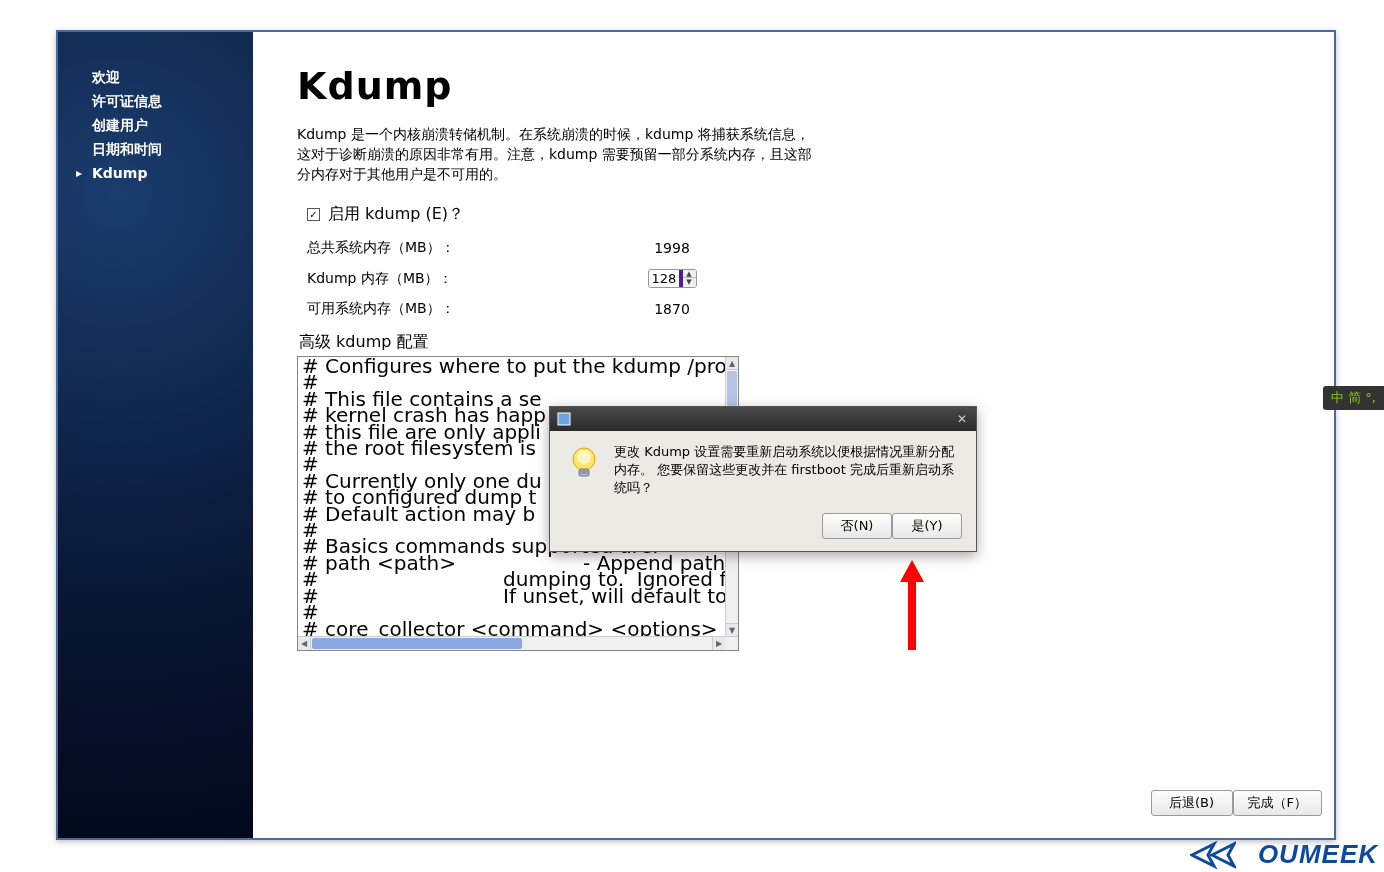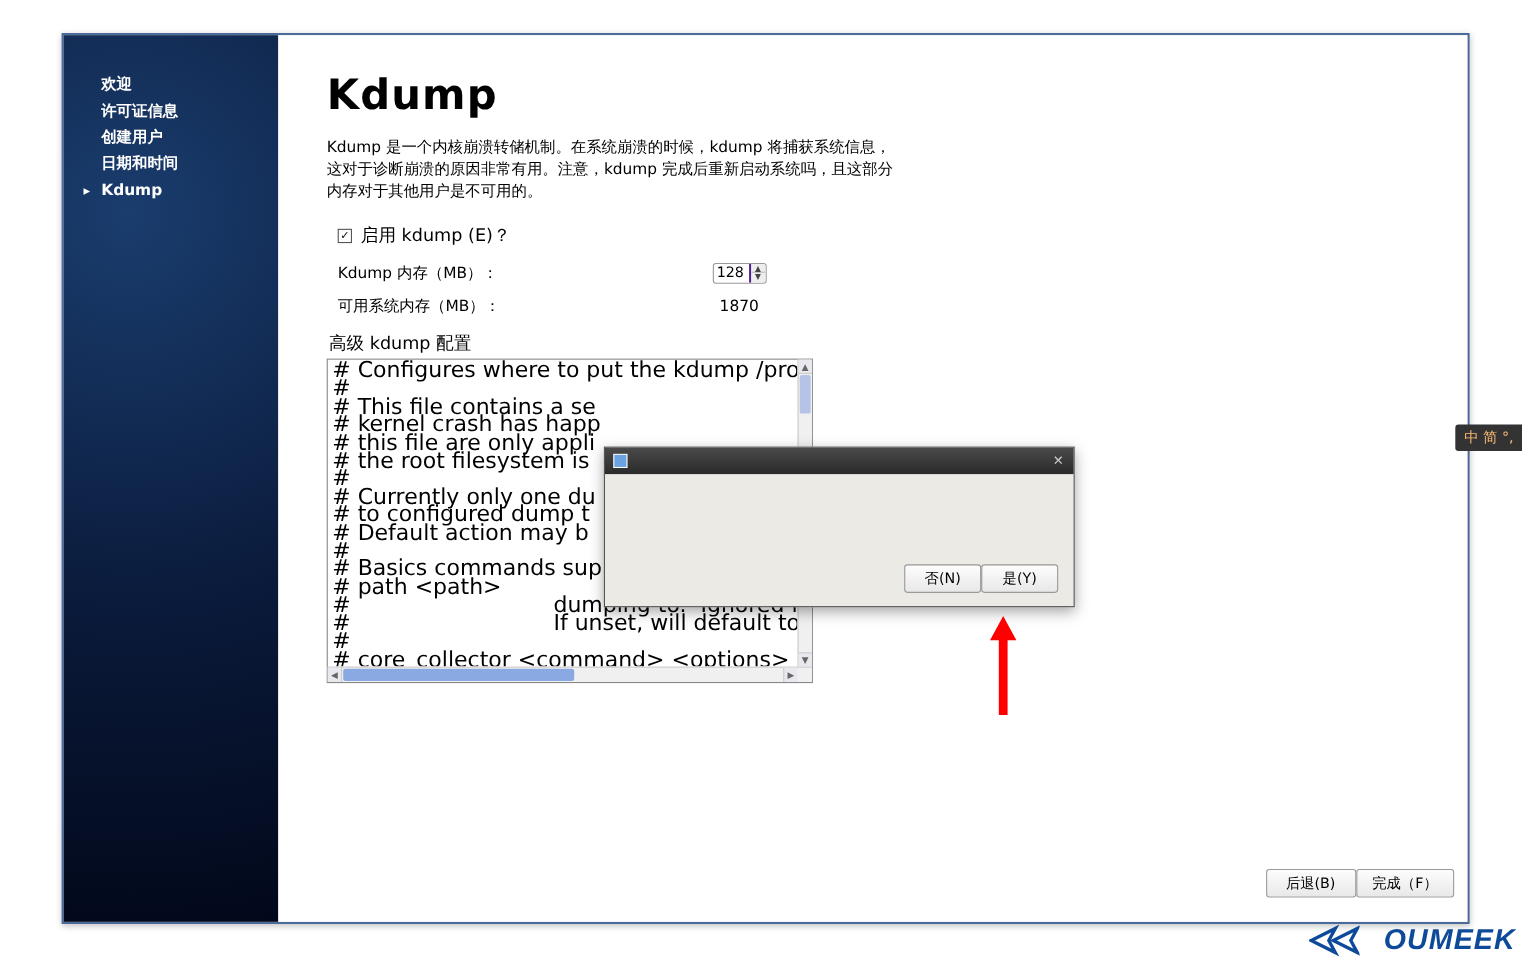--- a/index.html
+++ b/index.html
@@ -4,21 +4,21 @@
 <style>
 * { box-sizing: border-box; margin: 0; padding: 0; }
 body {
   width: 1384px; height: 872px;
   background: #fff;
   font-family: "Microsoft YaHei", "DejaVu Sans", Arial, sans-serif;
   position: relative; overflow: hidden;
 }
 .outer {
   position: absolute; left: 56px; top: 30px; width: 1280px; height: 810px;
-  border: 2px solid #4a6a9a; background: #e5e5e5;
+  border: 2px solid #4a6a9a; background: #737373;
   box-shadow: 0 2px 6px rgba(0,0,0,.25);
 }
 .sidebar {
   position: absolute; left: 0; top: 0; width: 195px; height: 100%;
   background: radial-gradient(circle at 30% 20%, #1a3d6e 0%, #0a1a3a 55%, #02081a 100%);
   color: #fff;
   padding: 34px 0 0 0;
 }
 .sidebar .item {
   font-size: 14px; font-weight: bold; line-height: 22px;
@@ -48,21 +48,21 @@
   display: inline-flex; align-items: center; justify-content: center;
   font-size: 10px; color: #000; margin-right: 8px;
 }
 .label-col { width: 250px; padding-left: 10px; }
 .val-col { width: 250px; text-align: center; }
 .spinner {
   display:inline-flex; border:1px solid #999; border-radius:3px; overflow:hidden; background:#fff;
 }
 .spinner .num {
   width: 34px; text-align:left; padding:1px 3px; font-size:13px;
-  border-right:2px solid #4c1d95;
+  border-right:4px solid #4c1d95;
 }
 .spinner .arrows {
   width: 13px; display:flex; flex-direction:column; background:#eee;
 }
 .spinner .arrows div {
   height:8px; display:flex; align-items:center; justify-content:center; font-size:7px; color:#444;
 }
 .spinner .arrows div:first-child { border-bottom:1px solid #bbb; }
 .adv-label { font-size: 16px; margin: 14px 0 3px 2px; }
 .textarea-wrap {
@@ -137,21 +137,21 @@
 }
 .dialog-btns {
   position:absolute; right:14px; bottom:12px; display:flex; 
 }
 .dialog-btns .btn-std { min-width:70px; }
 .arrow-annot {
   position:absolute; left:900px; top:560px; width:24px; height:90px;
 }
 .ime-badge {
   position:absolute; right:0; top:386px;
-  background:#333; color:#fdba74; font-size:13px;
+  background:#333; color:#84cc16; font-size:13px;
   padding:3px 8px; border-radius:3px 0 0 3px;
 }
 .watermark {
   position:absolute; right:6px; bottom:2px;
   font-family: Arial, sans-serif; font-weight:700; font-style:italic;
   font-size:26px; color:#0e4a9a; letter-spacing:1px;
   display:flex; align-items:flex-end;gap:24px;
 }
 </style>
 </head>
@@ -162,27 +162,31 @@
   <div class="sidebar">
     <div class="item">欢迎</div>
     <div class="item">许可证信息</div>
     <div class="item">创建用户</div>
     <div class="item">日期和时间</div>
     <div class="item active">Kdump</div>
   </div>
 
   <div class="main">
     <h1>Kdump</h1>
-    <div class="desc">Kdump 是一个内核崩溃转储机制。在系统崩溃的时候，kdump 将捕获系统信息，这对于诊断崩溃的原因非常有用。注意，kdump 完成后重新启动系统吗，且这部分内存对于其他用户是不可用的。</div>
+    <div class="desc">Kdump 是一个内核崩溃转储机制。在系统崩溃的时候，kdump 将捕获系统信息，这对于诊断崩溃的原因非常有用。注意，kdump 需要预留一部分系统内存，且这部分内存对于其他用户是不可用的。</div>
 
     <div class="checkbox-wrap">
       <span class="checkbox">✓</span>
       <span>启用 kdump (E)？</span>
     </div>
 
+    <div class="row">
+      <div class="label-col">总共系统内存（MB）：</div>
+      <div class="val-col">1998</div>
+    </div>
 
     <div class="row">
       <div class="label-col">Kdump 内存（MB）：</div>
       <div class="val-col">
         <span class="spinner">
           <span class="num">128</span>
           <span class="arrows">
             <div>▲</div>
             <div>▼</div>
           </span>
@@ -236,20 +240,32 @@
 
 <div class="dialog">
   <div class="titlebar">
     <span class="icon">
       <svg width="14" height="14">
           <rect x="1" y="1" width="12" height="12" fill="#6aa3e0" stroke="#fff"></rect>
         </svg>
     </span>
     <span class="close">✕</span>
   </div>
+  <div class="dialog-body">
+    <span class="bulb">
+      <svg viewBox="0 0 40 40">
+        <circle cx="20" cy="16" r="11" fill="#ffe36b" stroke="#d9a900" stroke-width="1"></circle>
+        <circle cx="20" cy="14" r="7" fill="#fff6c4"></circle>
+        <rect x="15" y="26" width="10" height="7" rx="2" fill="#b8c4cc" stroke="#6a7078"></rect>
+        <line x1="16" y1="28" x2="24" y2="28" stroke="#6a7078"></line>
+        <line x1="16" y1="30" x2="24" y2="30" stroke="#6a7078"></line>
+      </svg>
+    </span>
+    <div class="msg">更改 Kdump 设置需要重新启动系统以便根据情况重新分配内存。 您要保留这些更改并在 firstboot 完成后重新启动系统吗？</div>
+  </div>
   <div class="dialog-btns">
     <div class="btn-std">否(N)</div>
     <div class="btn-std">是(Y)</div>
   </div>
 </div>
 
 <div class="arrow-annot">
   <svg viewBox="0 0 24 90">
     <polygon points="12,0 24,22 16,22 16,90 8,90 8,22 0,22" fill="#ff0000"></polygon>
   </svg>

